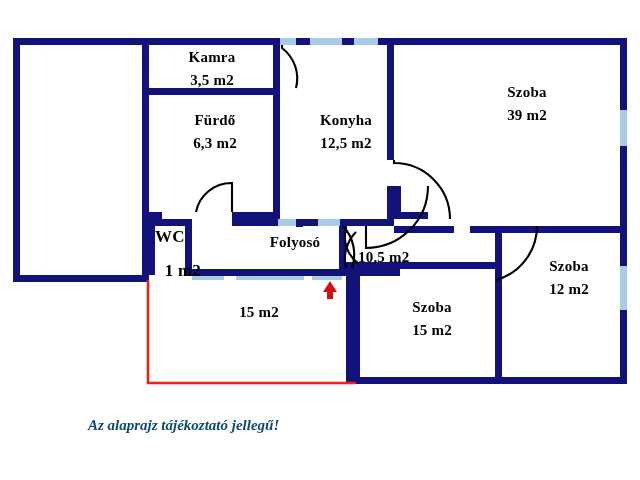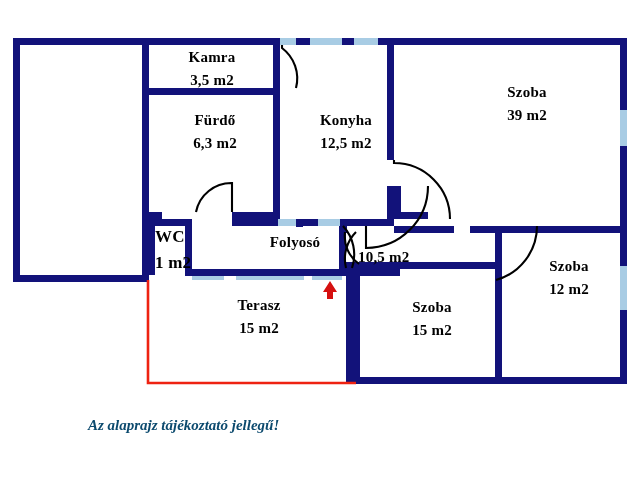--- a/index.html
+++ b/index.html
@@ -177,33 +177,32 @@
     <span class="rl-area">12,5 m2</span>
   </div>
 
   <div class="room-label label-lg" style="left:484px; top:85px; width:86px;">
     <span class="rl-name">Szoba</span>
     <span class="rl-area">39 m2</span>
   </div>
 
   <div class="room-label label-sm" style="left:155px; top:228px; width:46px; text-align:left;">
     <span class="rl-name">WC</span>
-    <span class="rl-area" style="margin-top:8px;">1 m2</span>
+    <span class="rl-area" style="margin-top:16px;text-align:right;">1 m2</span>
   </div>
 
   <div class="room-label label-lg" style="left:252px; top:235px; width:86px;">
     <span class="rl-name">Folyosó</span>
   </div>
 
   <div class="room-label label-lg" style="left:358px; top:243px; width:70px; text-align:left;">
     <span class="rl-area" style="margin-top:7px;">10,5 m2</span>
   </div>
 
   <div class="room-label label-lg" style="left:216px; top:298px; width:86px;">
-    <span class="rl-name">Terasz</span>
     <span class="rl-area">15 m2</span>
   </div>
 
   <div class="room-label label-lg" style="left:393px; top:300px; width:78px;">
     <span class="rl-name">Szoba</span>
     <span class="rl-area">15 m2</span>
   </div>
 
   <div class="room-label label-lg" style="left:530px; top:259px; width:78px;">
     <span class="rl-name">Szoba</span>

